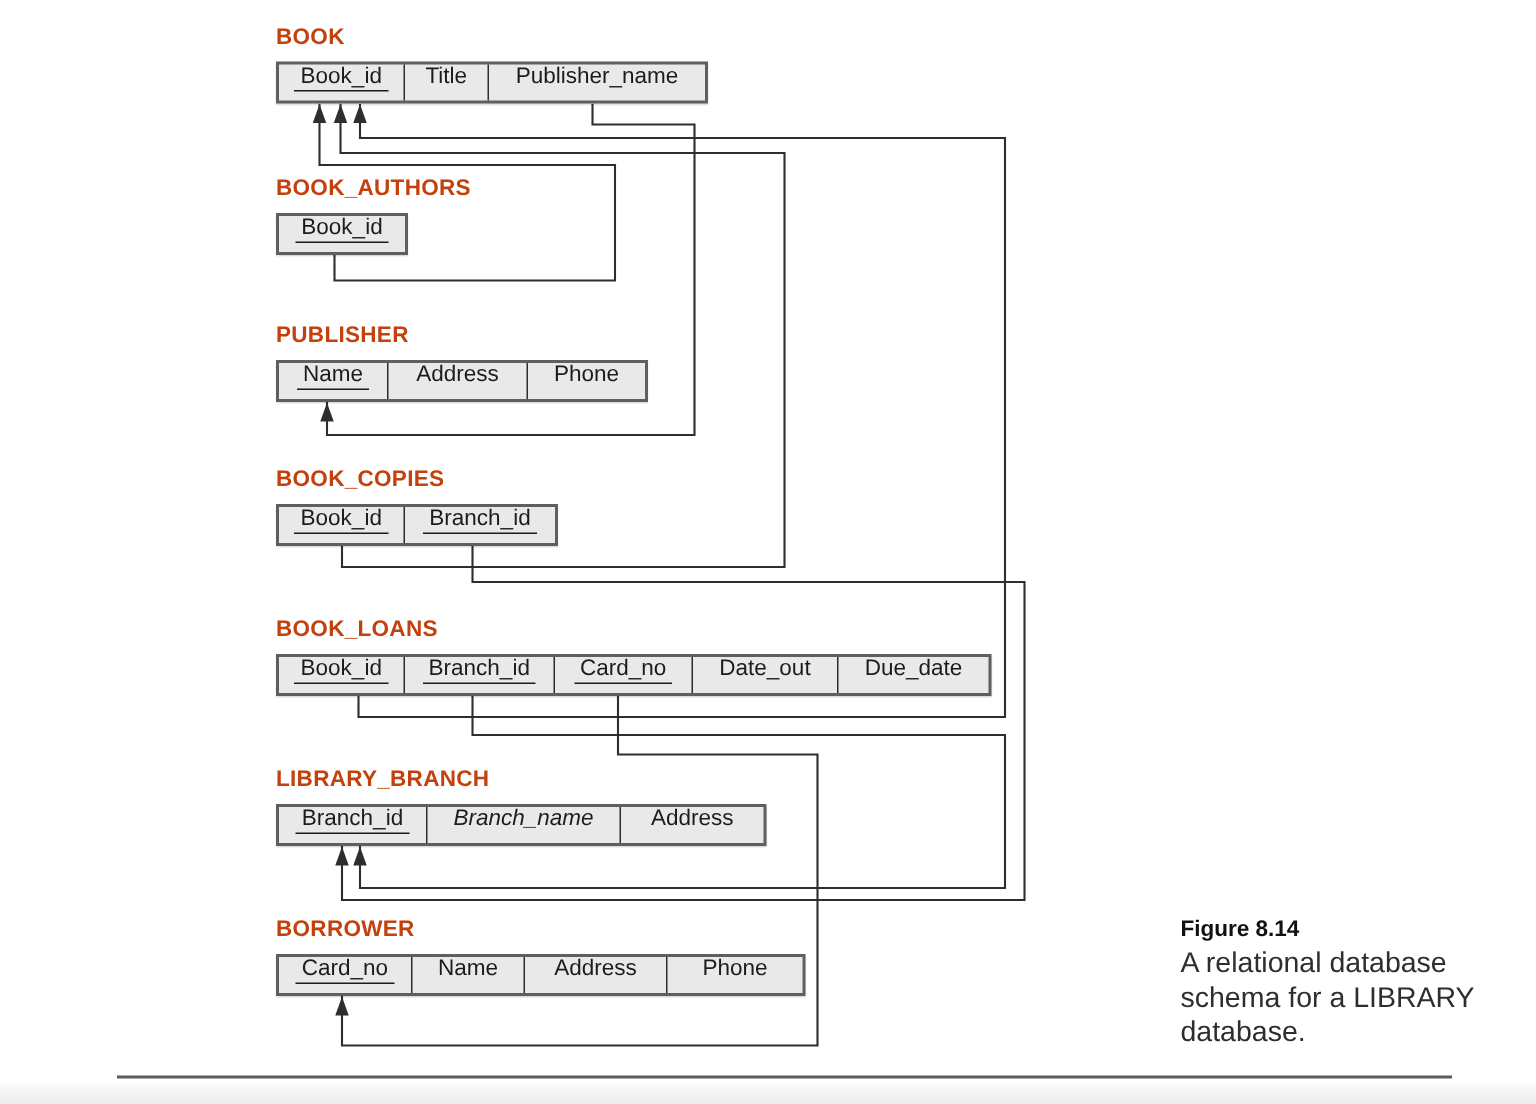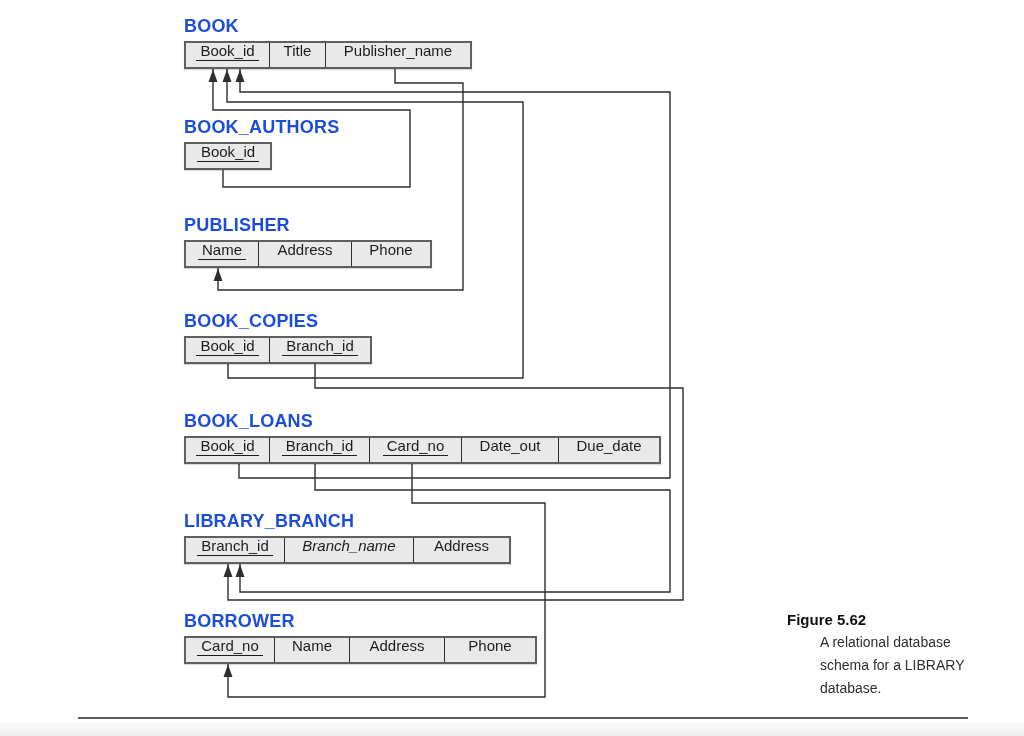--- a/index.html
+++ b/index.html
@@ -7,21 +7,21 @@
     width:1024px;height:736px;position:relative;overflow:hidden;
     background:#ffffff;
     font-family:"Liberation Sans","DejaVu Sans",sans-serif;
     -webkit-font-smoothing:antialiased;
   }
   #diagram{position:absolute;left:0;top:0;width:1024px;height:736px;}
   #wires{position:absolute;left:0;top:0;width:1024px;height:736px;pointer-events:none;}
   .rel-table{position:absolute;}
   .tbl-label{
     position:absolute;left:0;top:-25px;
-    font-size:18px;font-weight:bold;color:#1d4ed8;
+    font-size:15px;font-weight:bold;color:#c2410c;
     letter-spacing:.2px;white-space:nowrap;
   }
   .tbl-row{
     display:flex;
     border:2px solid #5f5f5f;
     background:#e9e9e9;
     box-shadow:0 1px 1px rgba(0,0,0,0.15);
   }
   .tbl-cell{
     box-sizing:border-box;
@@ -29,21 +29,21 @@
     display:flex;align-items:flex-start;justify-content:center;
     border-right:1px solid #2e2e2e;
     font-size:15px;color:#1c1c1c;
     white-space:nowrap;
   }
   .tbl-cell:last-child{border-right:none;}
   .tbl-cell span{line-height:15px;padding:0 4px;}
   .tbl-cell span.pk{border-bottom:1.5px solid #1c1c1c;padding-bottom:2px;}
   .caption{position:absolute;left:787px;top:608px;width:210px;}
   .caption-title{font-size:15px;font-weight:bold;color:#111;line-height:23px;}
-  .caption-line{font-size:14px;color:#2e2e2e;line-height:23px;margin-left:33px;}
+  .caption-line{font-size:19px;color:#2e2e2e;line-height:23px;}
   .separator{position:absolute;left:78px;top:717px;width:890px;height:2px;background:#5c5c5c;}
   .bottom-strip{position:absolute;left:0;top:722px;width:1024px;height:14px;
     background:linear-gradient(#fafafa,#ededed);}
 </style>
 </head>
 <body>
 
 <div id="diagram">
   <svg id="wires" width="1024" height="736" viewBox="0 0 1024 736">
       <polyline points="213,69 213,110 410,110 410,187 223,187 223,170" fill="none" stroke="#2e2e2e" stroke-width="1.4"></polyline>
@@ -155,20 +155,20 @@
           <span>Address</span>
         </div>
         <div class="tbl-cell" style="width: 90px;">
           <span>Phone</span>
         </div>
       </div>
     </div>
   </div>
 
 <div class="caption">
-  <div class="caption-title">Figure 5.62</div>
+  <div class="caption-title">Figure 8.14</div>
   <div class="caption-line">A relational database</div>
   <div class="caption-line">schema for a LIBRARY</div>
   <div class="caption-line">database.</div>
 </div>
 
 <div class="separator"></div>
 <div class="bottom-strip"></div>
 
 </body></html>

